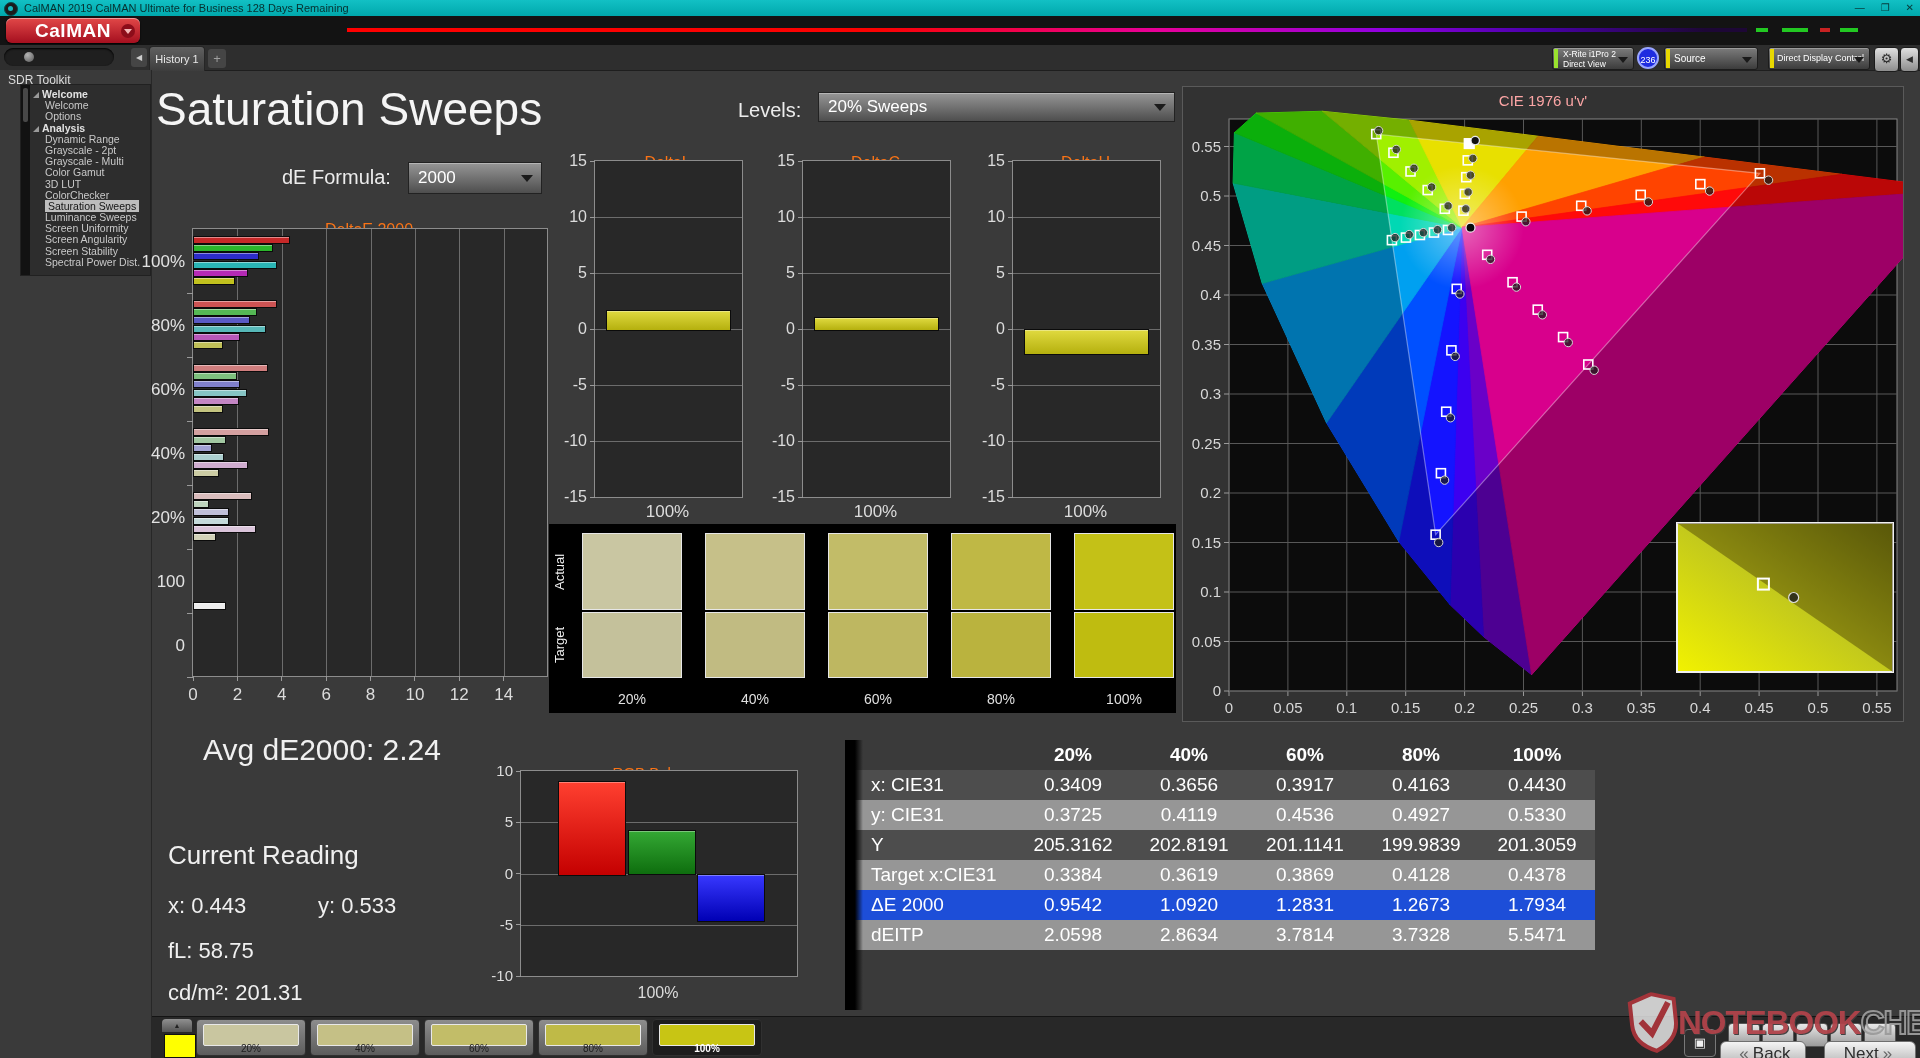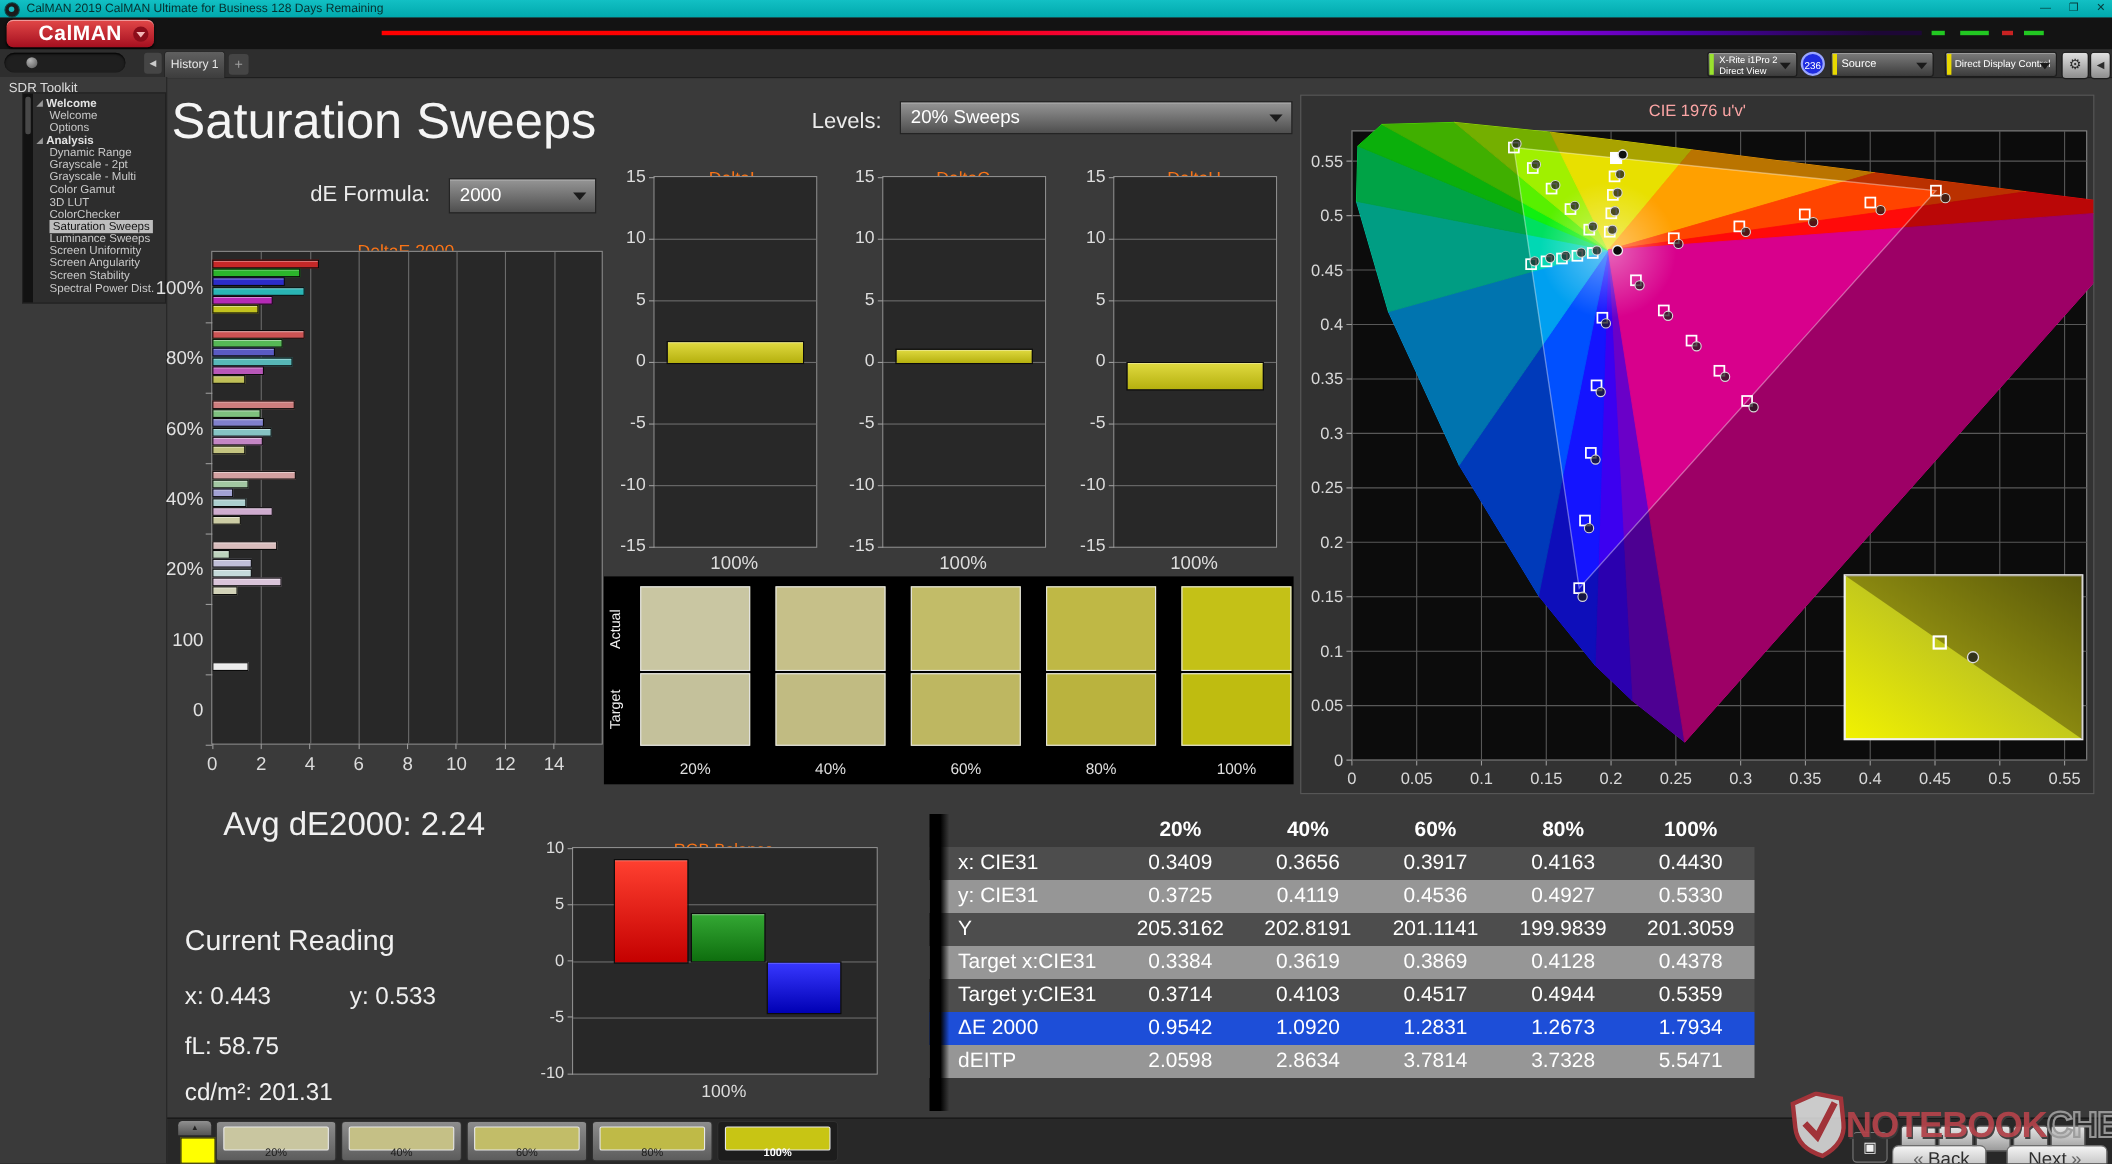--- a/index.html
+++ b/index.html
@@ -443,28 +443,20 @@
         <div class="val">199.9839</div>
         <div class="val">201.3059</div>
       </div>
       <div class="trow" style="background: rgb(150, 150, 150);">
         <div class="lbl">Target x:CIE31</div>
         <div class="val">0.3384</div>
         <div class="val">0.3619</div>
         <div class="val">0.3869</div>
         <div class="val">0.4128</div>
         <div class="val">0.4378</div>
-      </div>
-      <div class="trow" style="background: rgb(77, 77, 77);">
-        <div class="lbl">Target y:CIE31</div>
-        <div class="val">0.3714</div>
-        <div class="val">0.4103</div>
-        <div class="val">0.4517</div>
-        <div class="val">0.4944</div>
-        <div class="val">0.5359</div>
       </div>
       <div class="trow" style="background: #1d4ed8;">
         <div class="lbl">ΔE 2000</div>
         <div class="val">0.9542</div>
         <div class="val">1.0920</div>
         <div class="val">1.2831</div>
         <div class="val">1.2673</div>
         <div class="val">1.7934</div>
       </div>
       <div class="trow" style="background: rgb(150, 150, 150);">

